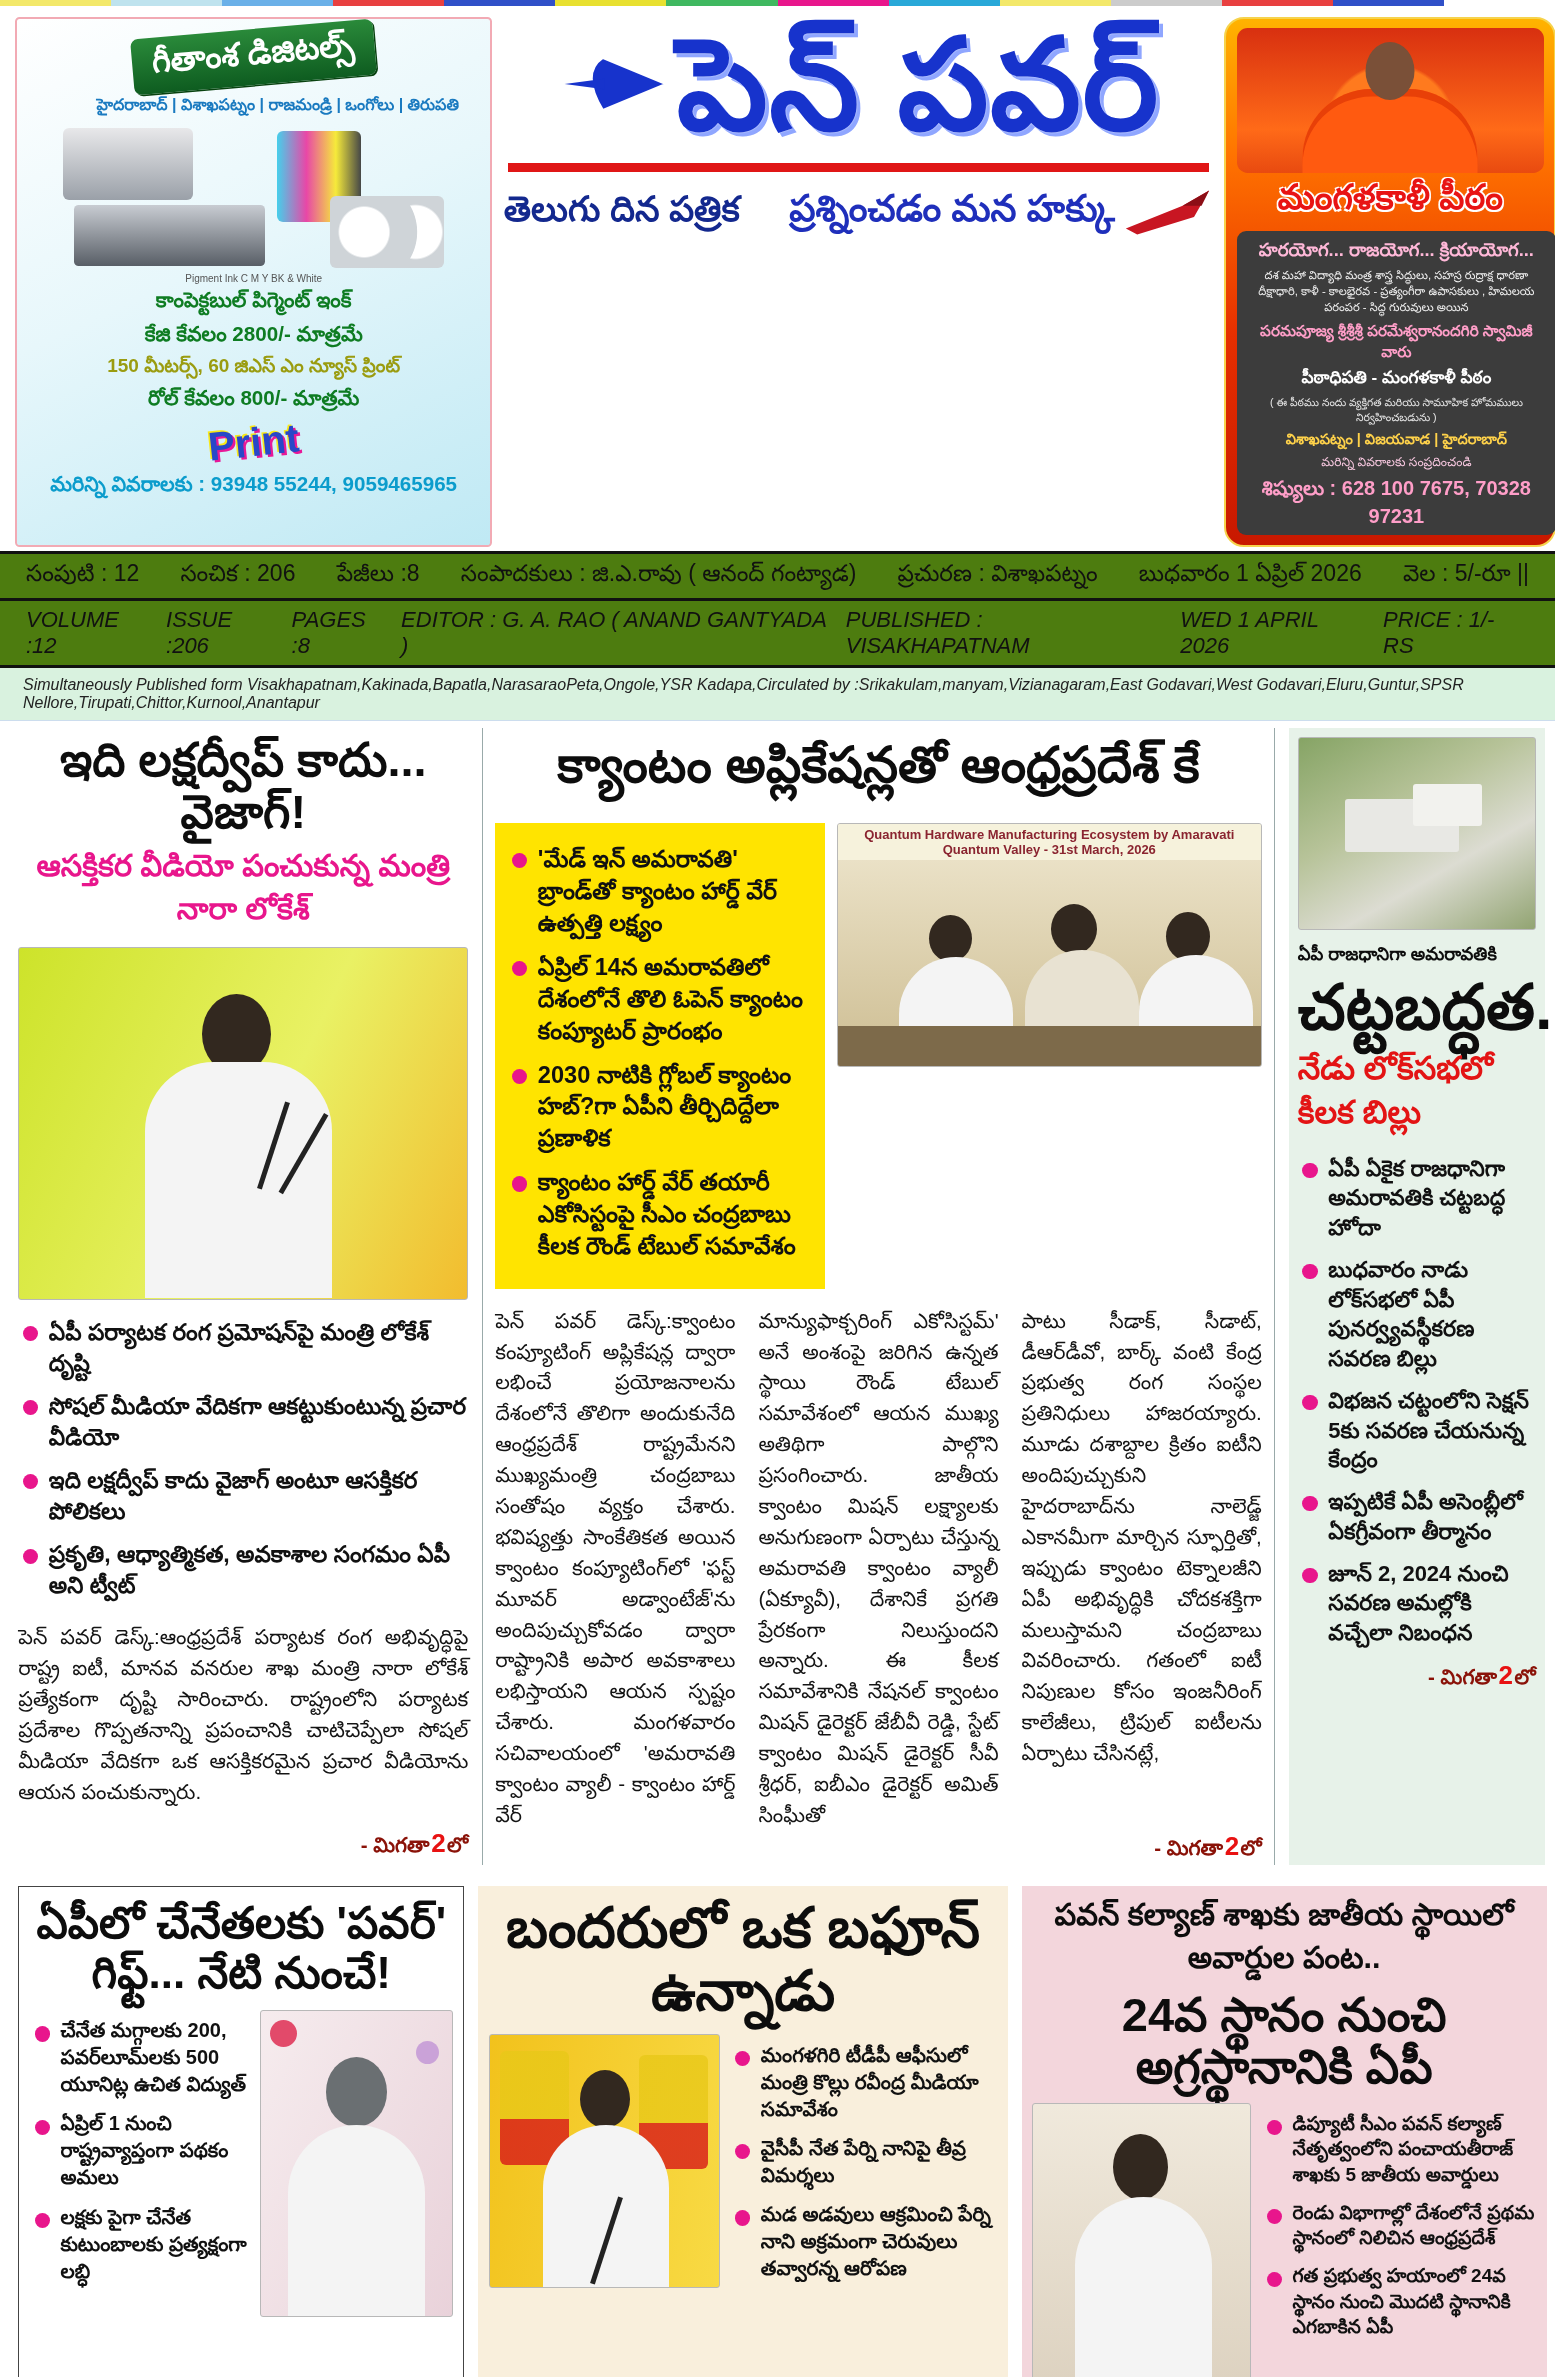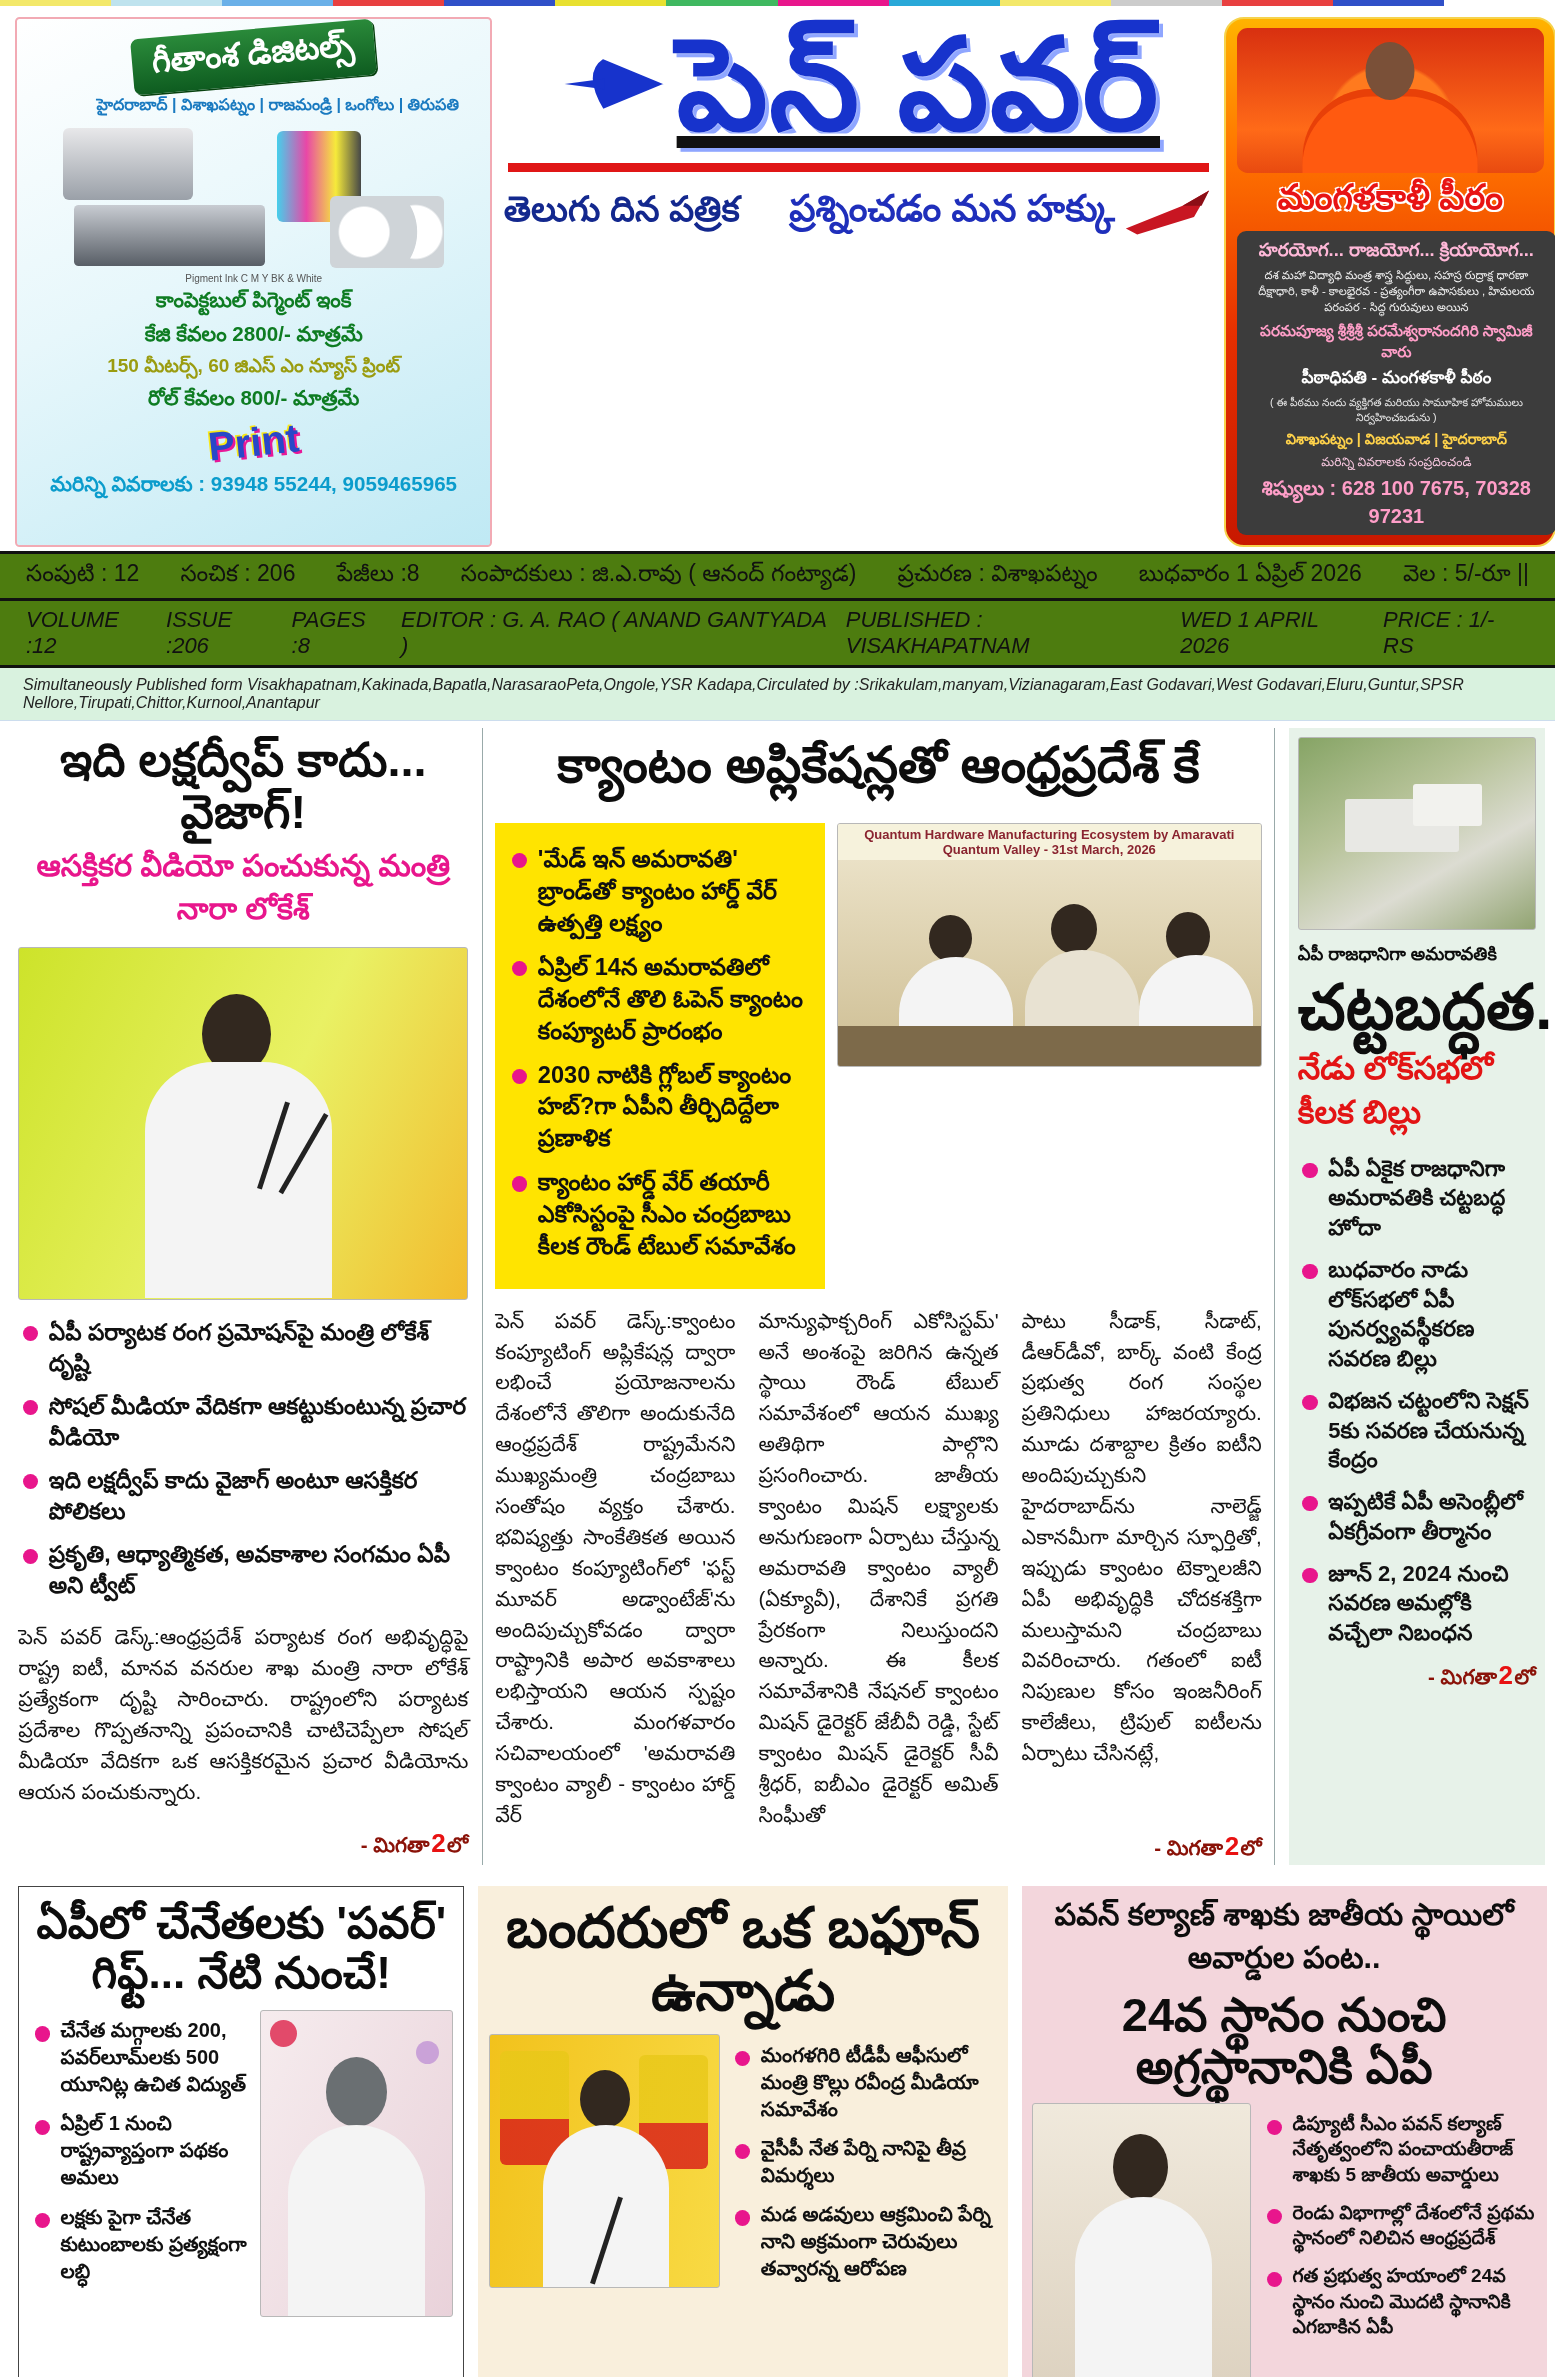--- a/index.html
+++ b/index.html
@@ -16,21 +16,21 @@
   .printer-art .pr2{position:absolute;left:18.3px;top:82px;width:191px;height:61px;background:linear-gradient(#c8ccd2,#585e66);border-radius:4.6px;}
   .printer-art .ink{position:absolute;right:91px;top:7.6px;width:84px;height:91px;background:linear-gradient(90deg,#28c8e8,#e82898 35%,#f8e818 70%,#282828);border-radius:6.1px;opacity:.85;}
   .printer-art .rolls{position:absolute;right:7.6px;bottom:0;width:114px;height:72px;background:radial-gradient(circle at 30% 50%,#fff 28%,#cfd4d8 30% 60%,transparent 61%),radial-gradient(circle at 75% 50%,#fff 28%,#cfd4d8 30% 60%,transparent 61%),#e8edf0;border-radius:6.1px;}
   .gd-green{color:#0e7c22;font-weight:bold;font-size:20.6px;}
   .gd-ylw{color:#9a9c10;font-weight:bold;font-size:19px;}
   .gd-print{font-size:40px;font-weight:900;color:#2848c8;text-shadow:2.3px 2.3px 0 #e81898,-1.5px -1.5px 0 #f8e818;transform:rotate(-6deg);}
   .gd-ink-cap{font-size:10px;color:#555;}
   .gd-contact{color:#0b9ccc;font-weight:bold;font-size:20.6px;margin-top:3px;}
   
   .logo-area{display:flex;flex-direction:column;align-items:center;justify-content:flex-start;padding-top:4.6px;}
-  .logo-row{display:flex;align-items:center;gap:6.1px;text-decoration:underline;}
+  .logo-row{display:flex;align-items:center;gap:6.1px;}
   .nib{flex:0 0 auto;}
   .logo-text{font-size:128px;line-height:1.0;font-weight:900;color:#1733cc;letter-spacing:1.5px;text-shadow:0 0 1.5px #fff,3.8px 3.8px 0 #8fa6ff,-2.3px -2.3px 0 #ffffff,2.3px -2.3px 0 #ffffff,-2.3px 2.3px 0 #ffffff;white-space:nowrap;}
   .red-rule{width:701px;height:9.1px;background:#e01616;margin-top:13.7px;}
   .tagline-row{width:709px;display:flex;justify-content:space-between;align-items:center;margin-top:10.7px;}
   .tag-left{color:#13288e;font-weight:bold;font-size:35px;}
   .tag-right{color:#1f2fbb;font-weight:bold;font-size:37px;display:flex;align-items:center;gap:7px;}
   
   .ad-right{border-radius:20px;background:linear-gradient(180deg,#ffb300,#ff7300 26%,#e62f00 60%,#c81800);padding:9.1px 10.7px;display:flex;flex-direction:column;align-items:center;gap:4.6px;border:2.3px solid #f6d34d;}
   .guru-photo{width:100%;height:145px;border-radius:10.7px;background:radial-gradient(circle at 50% 32%,#5a3c2c 9%,transparent 10%),radial-gradient(circle at 50% 70%,#ff7a1e 34%,transparent 36%),linear-gradient(#d83010,#ff6a18 70%,#e84a10);position:relative;overflow:hidden;}
   .guru-photo .robe{position:absolute;left:50%;bottom:-7.6px;transform:translateX(-50%);width:175px;height:91px;border-radius:69px 69px 0 0;background:#ff5a10;box-shadow:inset 0 7.6px 0 #e84008;}

